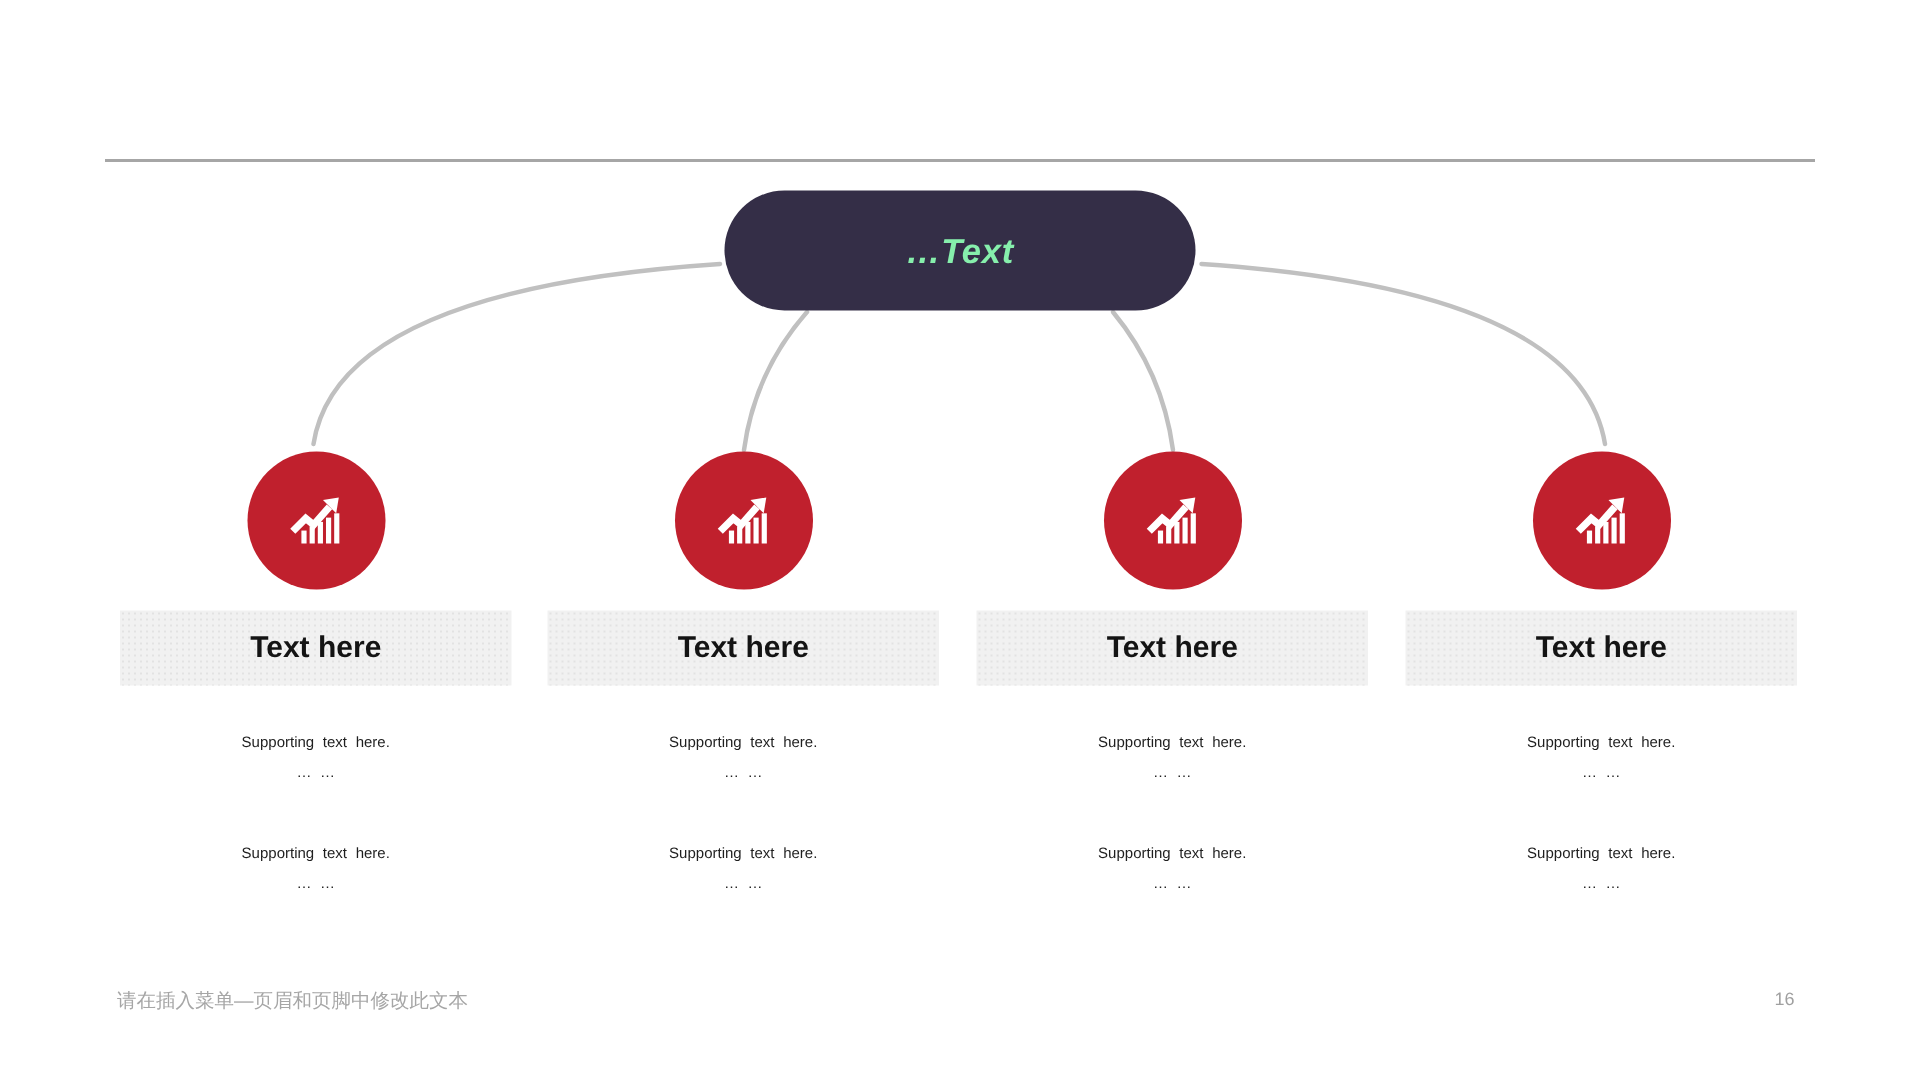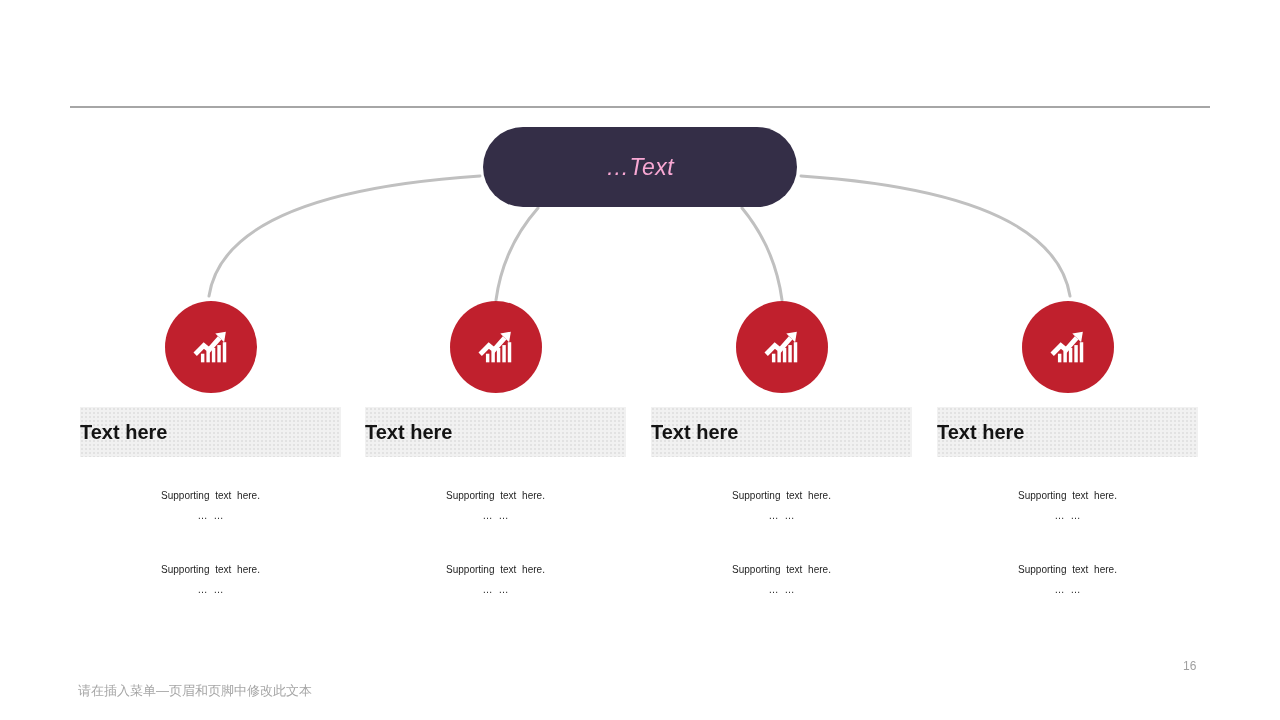--- a/index.html
+++ b/index.html
@@ -38,23 +38,23 @@
     width: 314px;
     height: 80px;
     background: #342e47;
     border-radius: 40px;
     z-index: 2;
     display: flex;
     align-items: center;
     justify-content: center;
   }
   .root-node .label {
-    color: #f9a8d4;
+    color: #86efac;
     font-size: 23px;
-    font-weight: normal;
+    font-weight: bold;
     font-style: italic;
     letter-spacing: 0.5px;
   }
 
   .branch {
     position: absolute;
     top: 301px;
     width: 261px;
     z-index: 2;
     text-align: center;
@@ -78,20 +78,21 @@
 
   .title-box {
     margin-top: 14px;
     height: 50px;
     width: 100%;
     background-color: #f1f1f1;
     background-image: radial-gradient(circle, #e2e2e2 0.8px, transparent 0.9px);
     background-size: 4px 4px;
     display: flex;
     align-items: center;
+    justify-content: center;
   }
   .title-box .title {
     font-size: 20px;
     font-weight: bold;
     color: #141414;
   }
 
   .note {
     color: #1f1f1f;
     font-size: 10px;
@@ -100,21 +101,20 @@
   }
   .note.first { margin-top: 29px; }
   .note.second { margin-top: 34px; }
 
   .footer-text {
     position: absolute;
     left: 78px;
     top: 658px;
     font-size: 13px;
     color: #a6a6a6;
-    margin-top: 24px;
   }
   .page-number {
     position: absolute;
     left: 1183px;
     top: 659px;
     font-size: 12px;
     color: #a0a0a0;
   }
 </style>
 </head>

